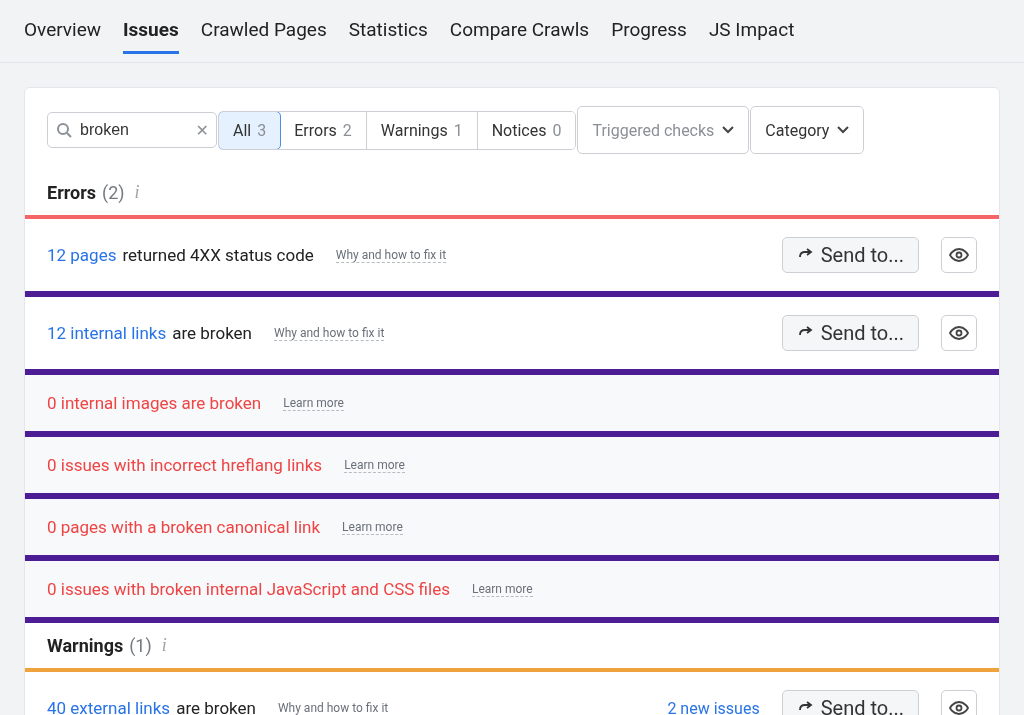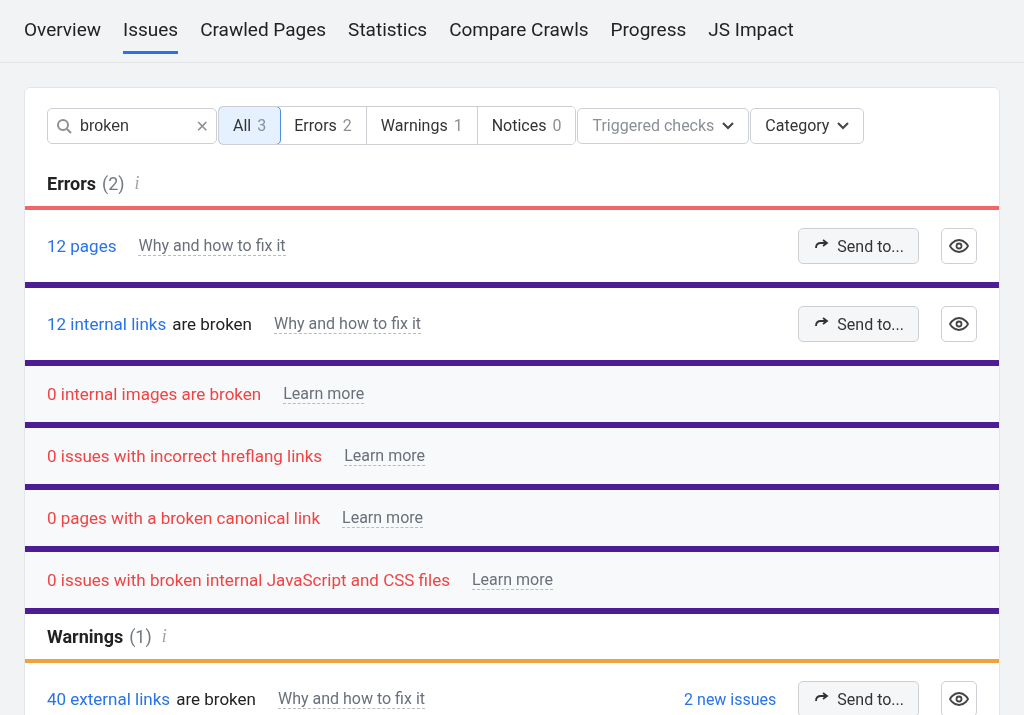--- a/index.html
+++ b/index.html
@@ -24,21 +24,21 @@
       background: #f2f3f5;
     }
     .tab {
       padding: 8px 0 12px 0;
       font-size: 19px;
       color: #222;
       cursor: pointer;
       position: relative;
     }
     .tab.active {
-      font-weight: 400;
+      font-weight: 700;
     }
     .tab.active::after {
       content: "";
       position: absolute;
       left: 0;
       right: 0;
       bottom: -1px;
       height: 3px;
       background: #2873e8;
     }
@@ -106,21 +106,21 @@
     .seg-btn:last-child { border-right: none; }
     .seg-btn.active {
       background: #e6f1ff;
       border: 1px solid #4a90e2;
       margin: -1px;
       z-index: 1;
       border-radius: 5px;
     }
     .seg-count { color: #8b9097; }
     .dropdown-btn {
-      height: 36px;
+      height: 48px;
       border: 1px solid #ccd0d5;
       border-radius: 5px;
       padding: 0 14px;
       font-size: 16px;
       color: #8b9097;
       background: #fff;
       cursor: pointer;
       display: flex;
       align-items: center;
       gap: 8px;
@@ -152,33 +152,33 @@
       font-size: 17px;
       color: #222;
       display: flex;
       align-items: baseline;
       gap: 6px;
       flex-wrap: wrap;
     }
     .issue-text .link-count { color: #2873e8; cursor: pointer; }
     .issue-text .green { color: #ef4444; }
     .hint-link {
-      font-size: 16px;
+      font-size: 12px;
       color: #6a707a;
       border-bottom: 1px dashed #b7bcc3;
       cursor: pointer;
     }
     .spacer { flex: 1; }
     .new-issues { color: #2873e8; font-size: 16px; cursor: pointer; }
     .send-btn {
       height: 36px;
       border: 1px solid #ccd0d5;
       border-radius: 5px;
       padding: 0 14px;
-      font-size: 16px;
+      font-size: 20px;
       background: #f5f6f8;
       color: #333;
       cursor: pointer;
       display: flex;
       align-items: center;
       gap: 8px;
     }
     .eye-btn {
       width: 36px;
       height: 36px;
@@ -262,20 +262,21 @@
     <span class="title">Errors</span>
     <span class="count">(2)</span>
     <span class="info-icon">i</span>
   </div>
   <div class="divider-error"></div>
 
   <div id="errors-list">
       <div class="issue-row">
         <div class="issue-text">
           <span class="link-count">12 pages</span>
+          <span>returned 4XX status code</span>
         </div>
         <span class="hint-link">Why and how to fix it</span>
         <div class="spacer"></div>
         <div class="send-btn">
           <span>
             <svg width="16" height="16" viewBox="0 0 16 16" fill="none" stroke="currentColor" stroke-width="1.8">
               <path d="M3 10c0-3 2-5 5-5h5"></path>
               <path d="M10 2l4 3-4 3"></path>
             </svg>
           </span>

